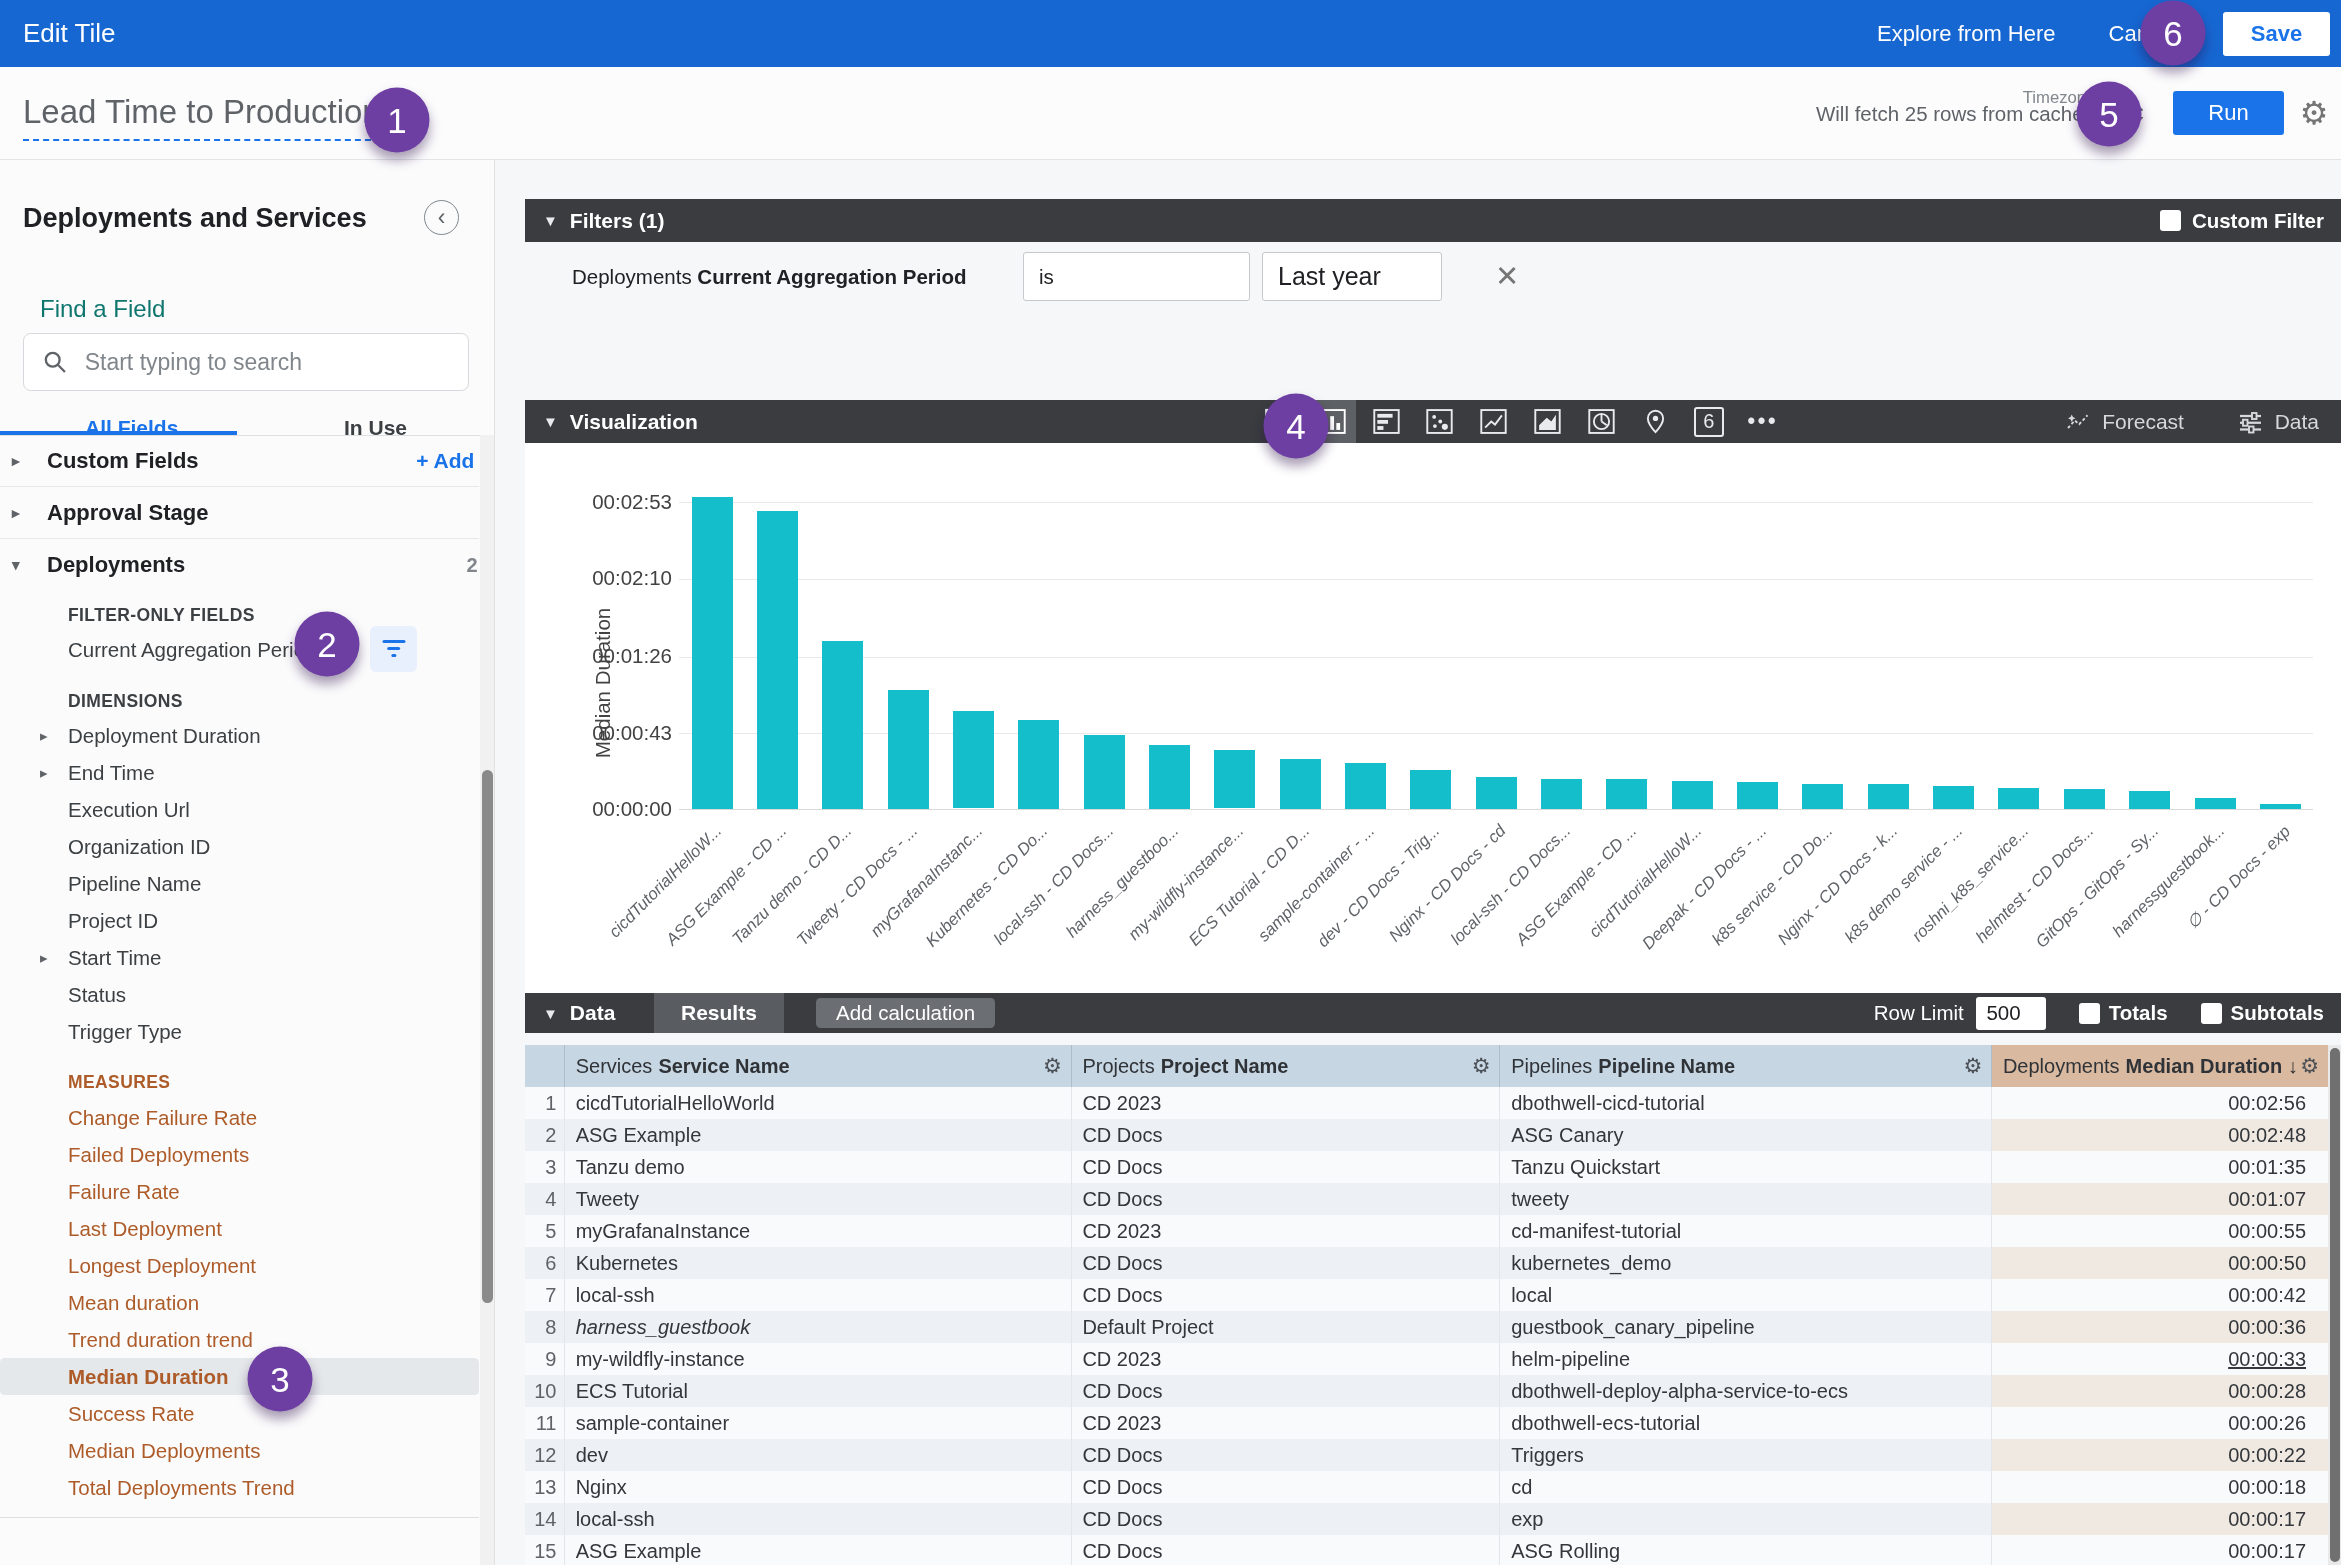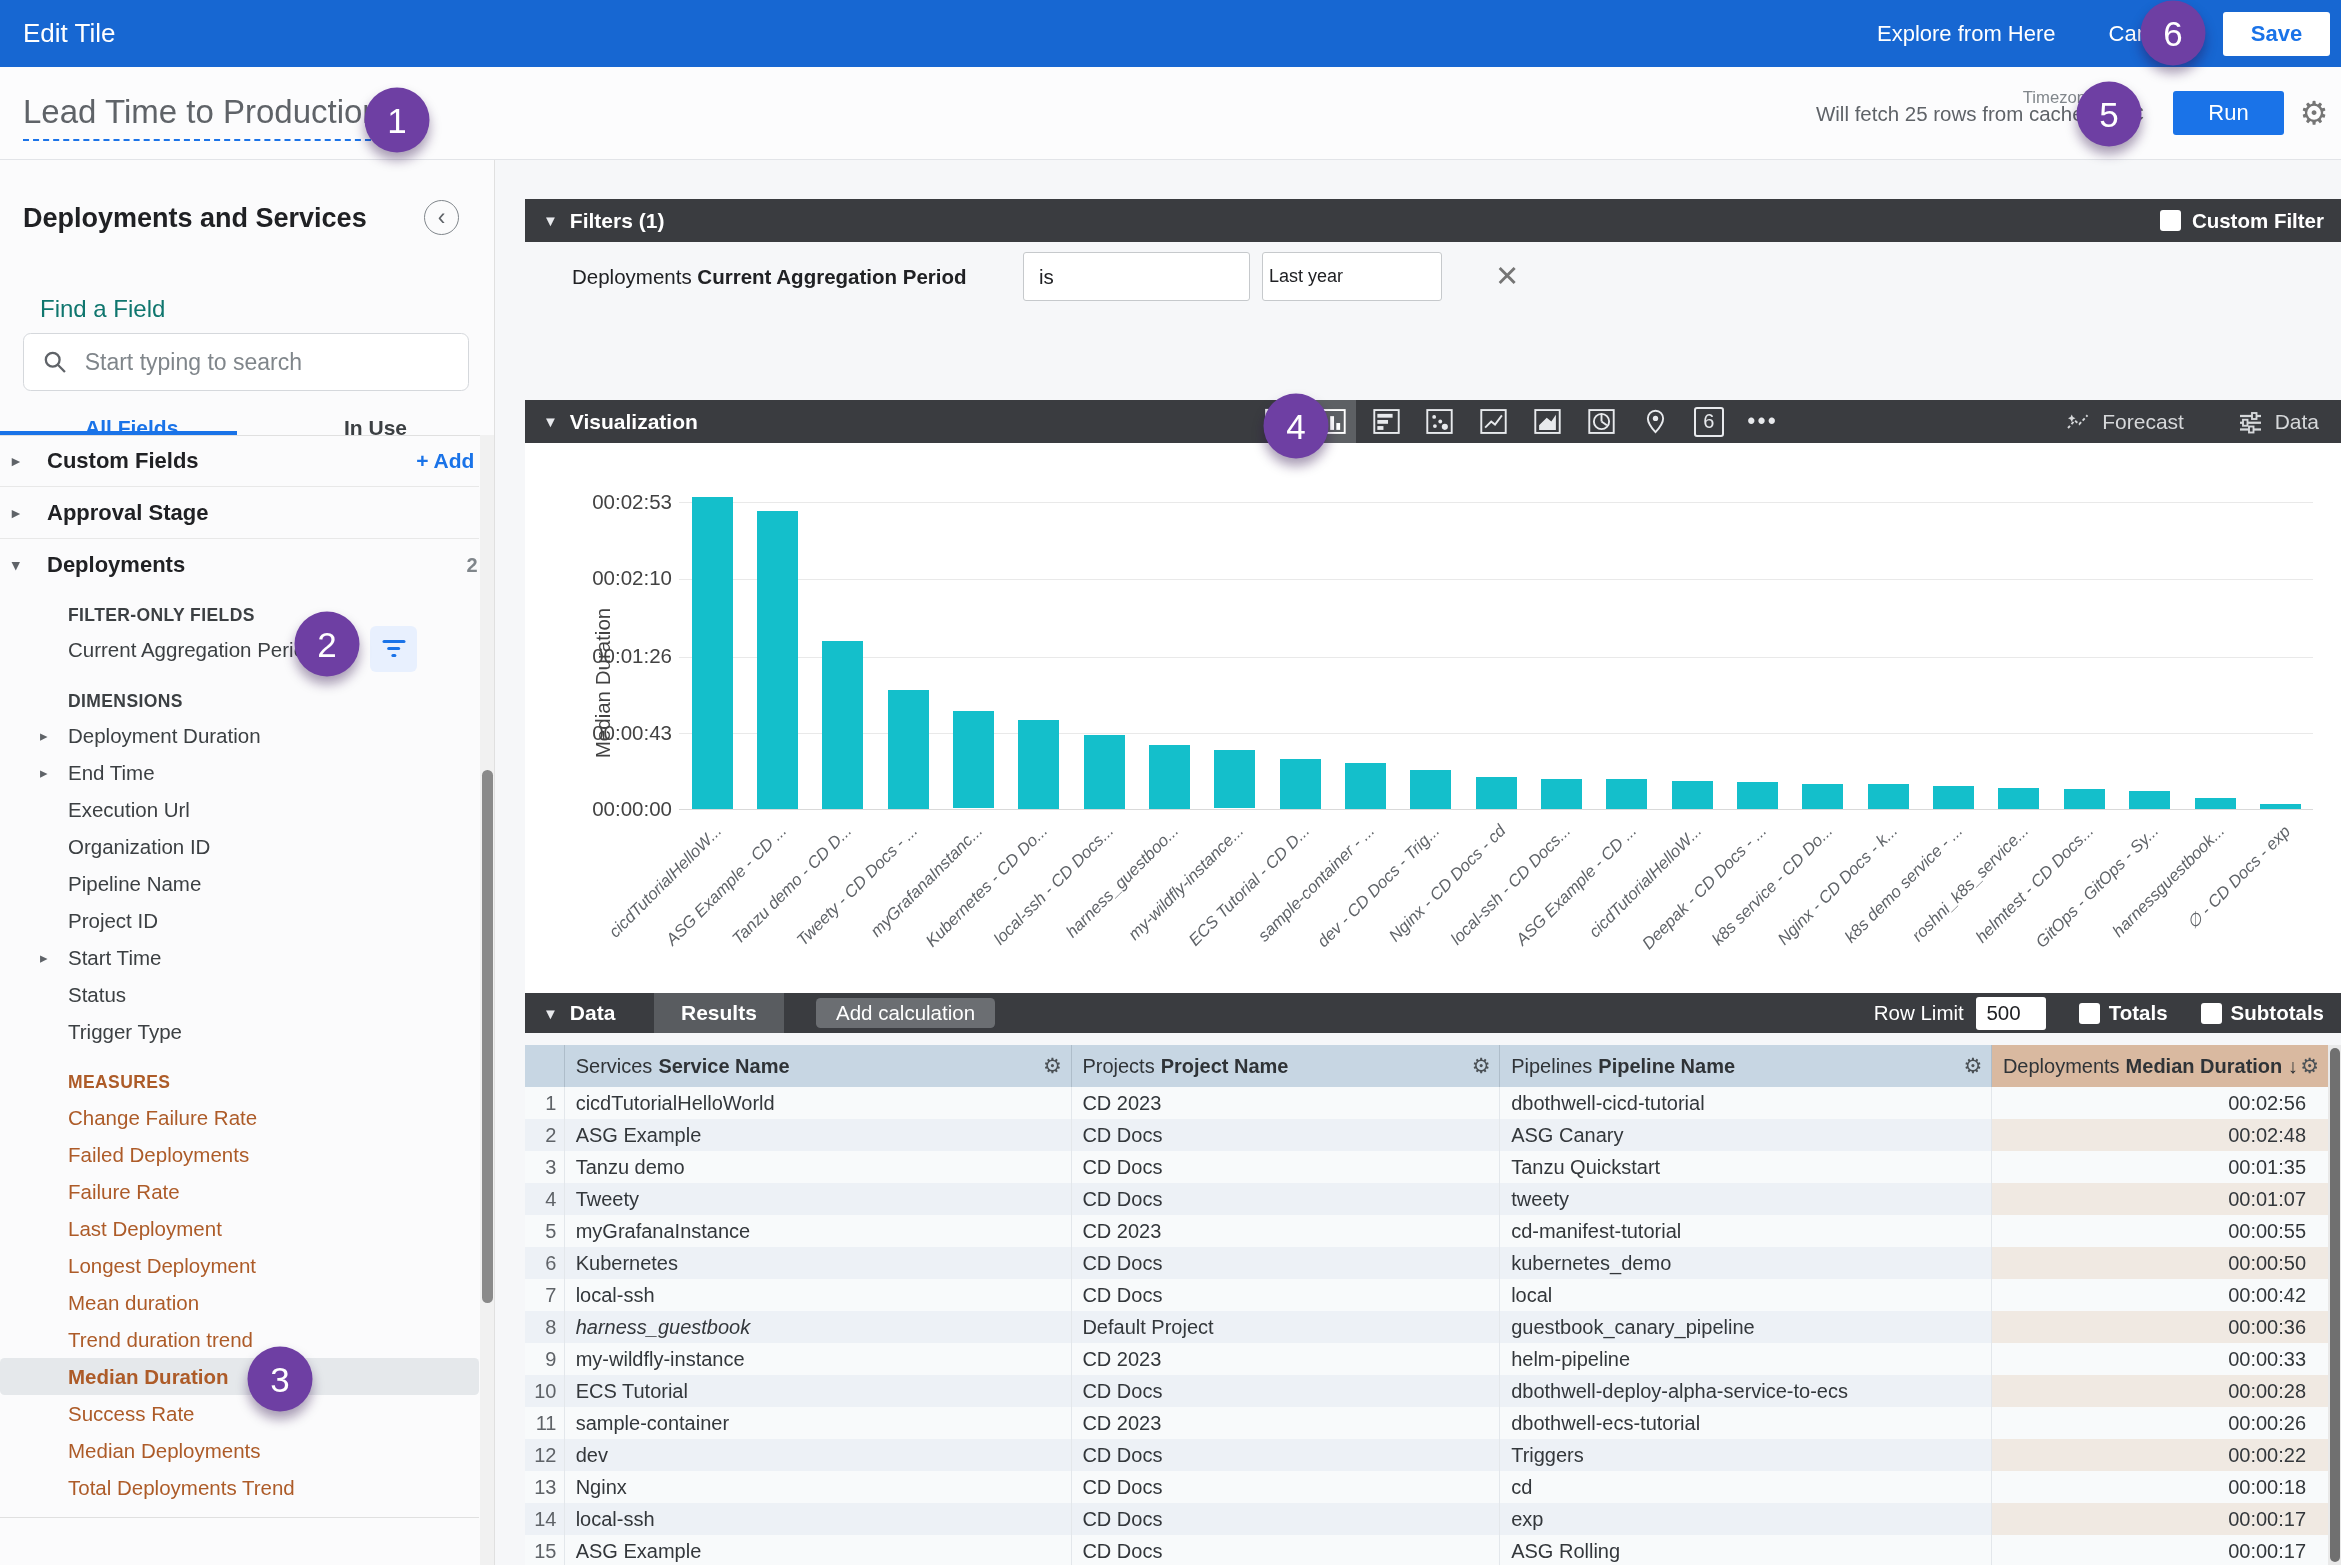--- a/index.html
+++ b/index.html
@@ -70,21 +70,21 @@
   .bar-label { font-size:21px; font-weight:bold; color:#fff; }
 
   
   .filters-bar { top:199px; height:43px; }
   .custom-filter { position:absolute; right:18px; display:flex; align-items:center; }
   .cb { width:21px; height:21px; background:#fff; border-radius:3px; }
   .custom-filter .lbl { font-size:20.5px; font-weight:bold; margin-left:10.7px; }
   .filter-row-label { position:absolute; left:572px; top:265px; font-size:20.5px; color:#202124; }
   .filter-row-label b { font-weight:bold; }
   .op-box { position:absolute; left:1023px; top:252px; width:227px; height:49px; background:#fff; border:0.8px solid #c6c9cc; border-radius:3px; font-size:20.5px; color:#202124; display:flex; align-items:center; padding-left:15px; }
-  .val-box { position:absolute; left:1262px; top:252px; width:180px; height:49px; background:#fff; border:0.8px solid #c6c9cc; border-radius:3px; font-size:18px; color:#202124; display:flex; align-items:center; padding-left:6px;text-align:center; }
+  .val-box { position:absolute; left:1262px; top:252px; width:180px; height:49px; background:#fff; border:0.8px solid #c6c9cc; border-radius:3px; font-size:25px; color:#202124; display:flex; align-items:center; padding-left:15px;text-align:center; }
   .filter-x { position:absolute; left:1495px; top:259px; font-size:29px; color:#757575; }
 
   
   .viz-bar { top:400px; height:43px; }
   .viz-icons { position:absolute; left:730px; top:0; height:43px; display:flex; align-items:center; }
   .viz-icon { width:47px; height:43px; display:flex; align-items:center; justify-content:center; margin-right:6.8px; }
   .viz-icon.selected { background:#5d6064; }
   .viz-icon svg { display:block; }
   .viz-six { width:30px; height:30px; border:2.3px solid #e8eaed; border-radius:3px; color:#e8eaed; font-size:20px; display:flex; align-items:center; justify-content:center; }
   .viz-more { color:#e8eaed; font-size:23px; letter-spacing:2.3px; }
@@ -548,21 +548,21 @@
         <div class="t-cell" style="width: 507px; background: rgb(237, 241, 246); font-style: italic;">harness_guestbook</div>
         <div class="t-cell" style="width: 429px; background: rgb(237, 241, 246);">Default Project</div>
         <div class="t-cell" style="width: 492px; background: rgb(237, 241, 246);">guestbook_canary_pipeline</div>
         <div class="t-cell t-dur" style="width: 336px; background: rgb(240, 233, 226);">00:00:36</div>
       </div>
       <div class="t-row">
         <div class="t-cell t-num" style="width: 40px; background: rgb(248, 250, 251);">9</div>
         <div class="t-cell" style="width: 507px; background: rgb(248, 250, 251);">my-wildfly-instance</div>
         <div class="t-cell" style="width: 429px; background: rgb(248, 250, 251);">CD 2023</div>
         <div class="t-cell" style="width: 492px; background: rgb(248, 250, 251);">helm-pipeline</div>
-        <div class="t-cell t-dur" style="width: 336px; background: rgb(248, 250, 251);">00:00:33</div>
+        <div class="t-cell t-dur" style="width: 336px; background: rgb(248, 250, 251); text-decoration: underline;">00:00:33</div>
       </div>
       <div class="t-row">
         <div class="t-cell t-num" style="width: 40px; background: rgb(237, 241, 246);">10</div>
         <div class="t-cell" style="width: 507px; background: rgb(237, 241, 246);">ECS Tutorial</div>
         <div class="t-cell" style="width: 429px; background: rgb(237, 241, 246);">CD Docs</div>
         <div class="t-cell" style="width: 492px; background: rgb(237, 241, 246);">dbothwell-deploy-alpha-service-to-ecs</div>
         <div class="t-cell t-dur" style="width: 336px; background: rgb(240, 233, 226);">00:00:28</div>
       </div>
       <div class="t-row">
         <div class="t-cell t-num" style="width: 40px; background: rgb(248, 250, 251);">11</div>

